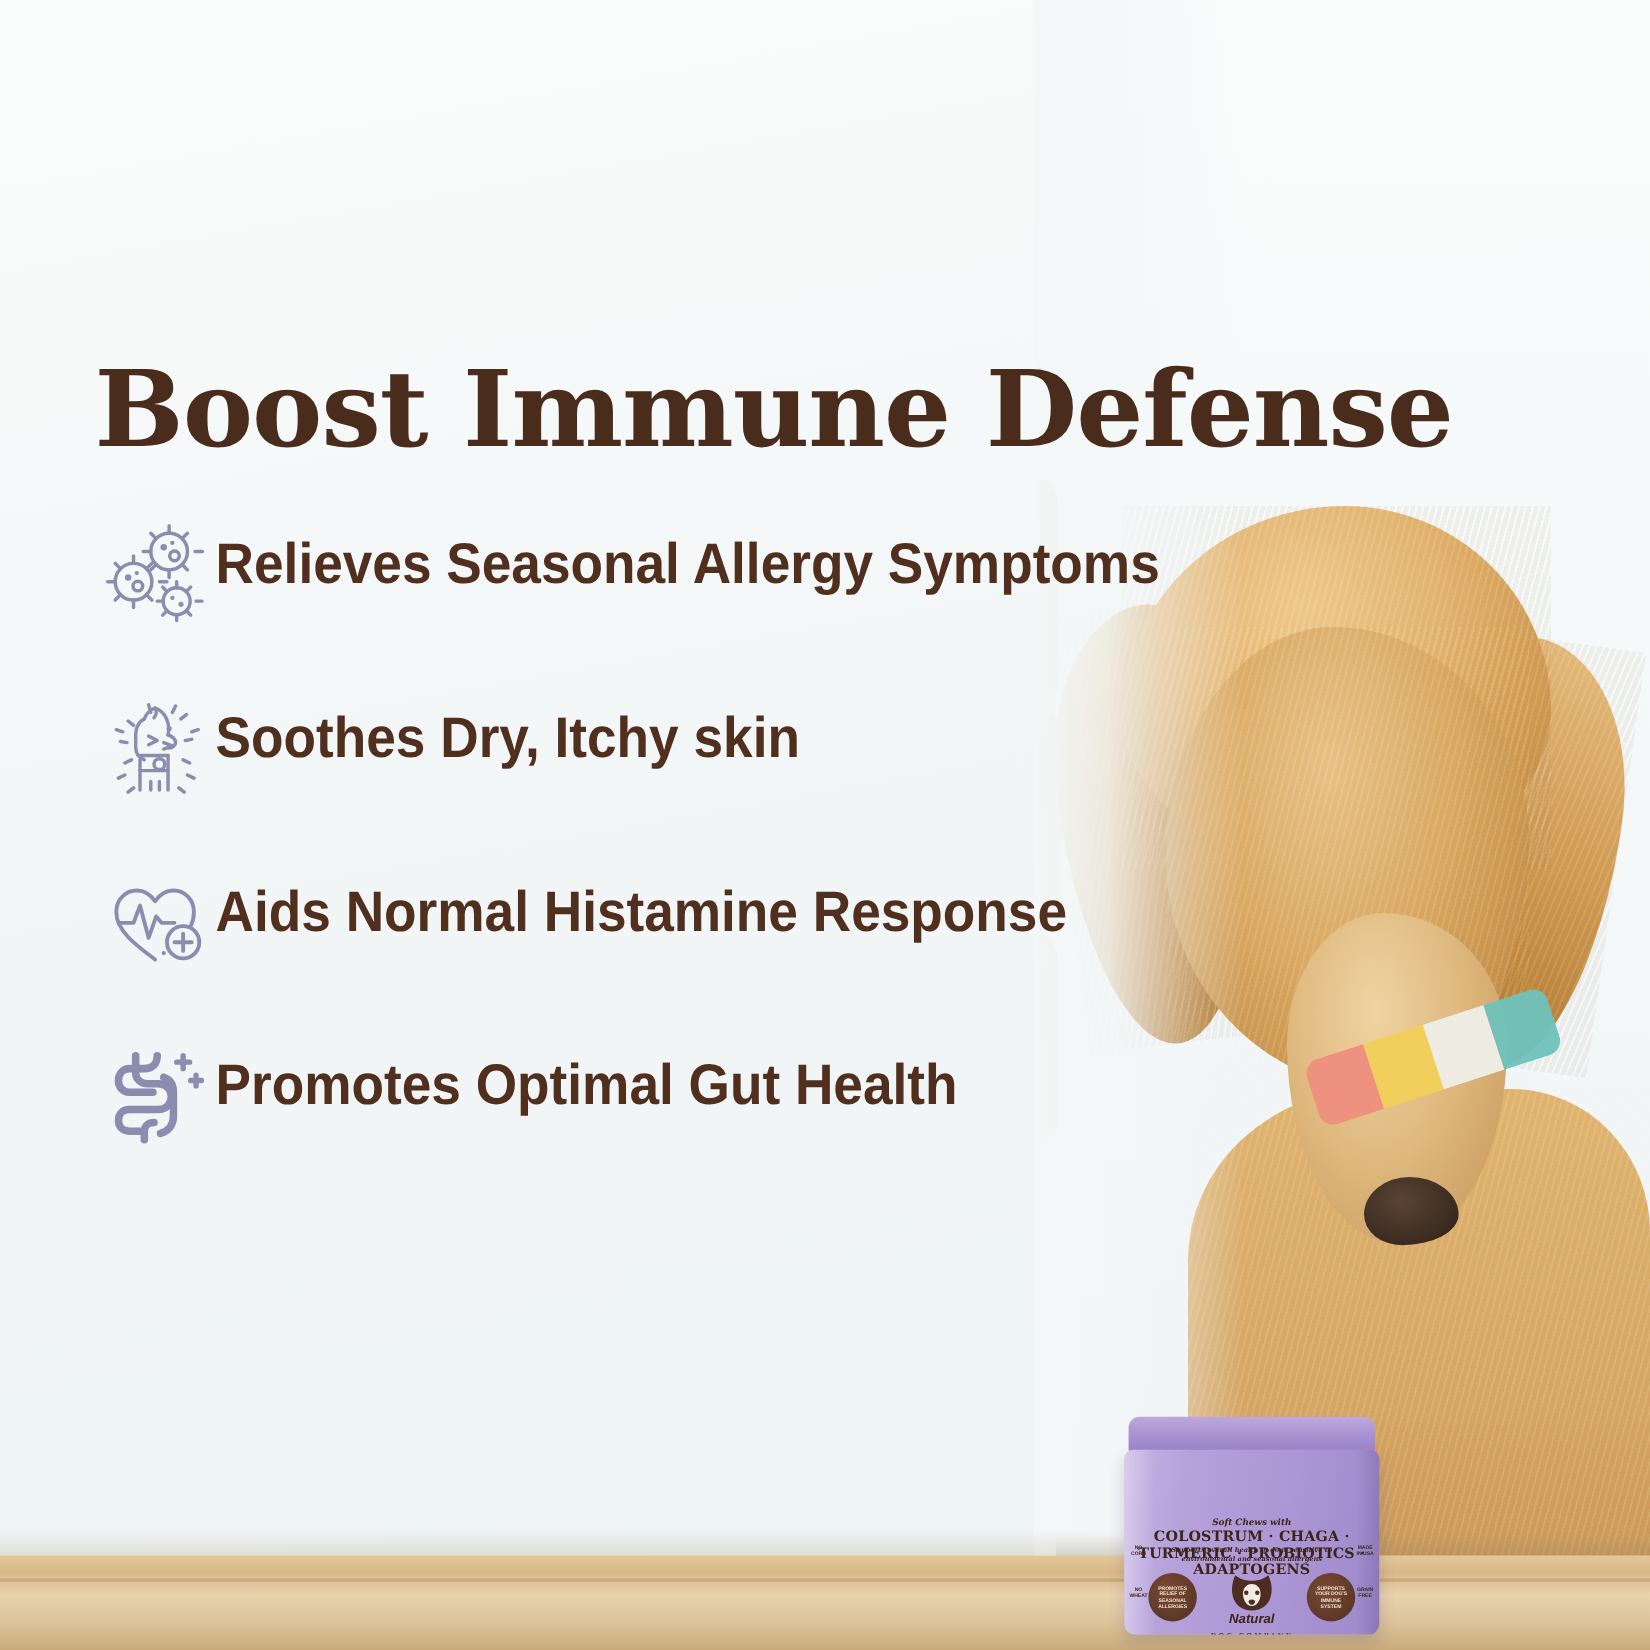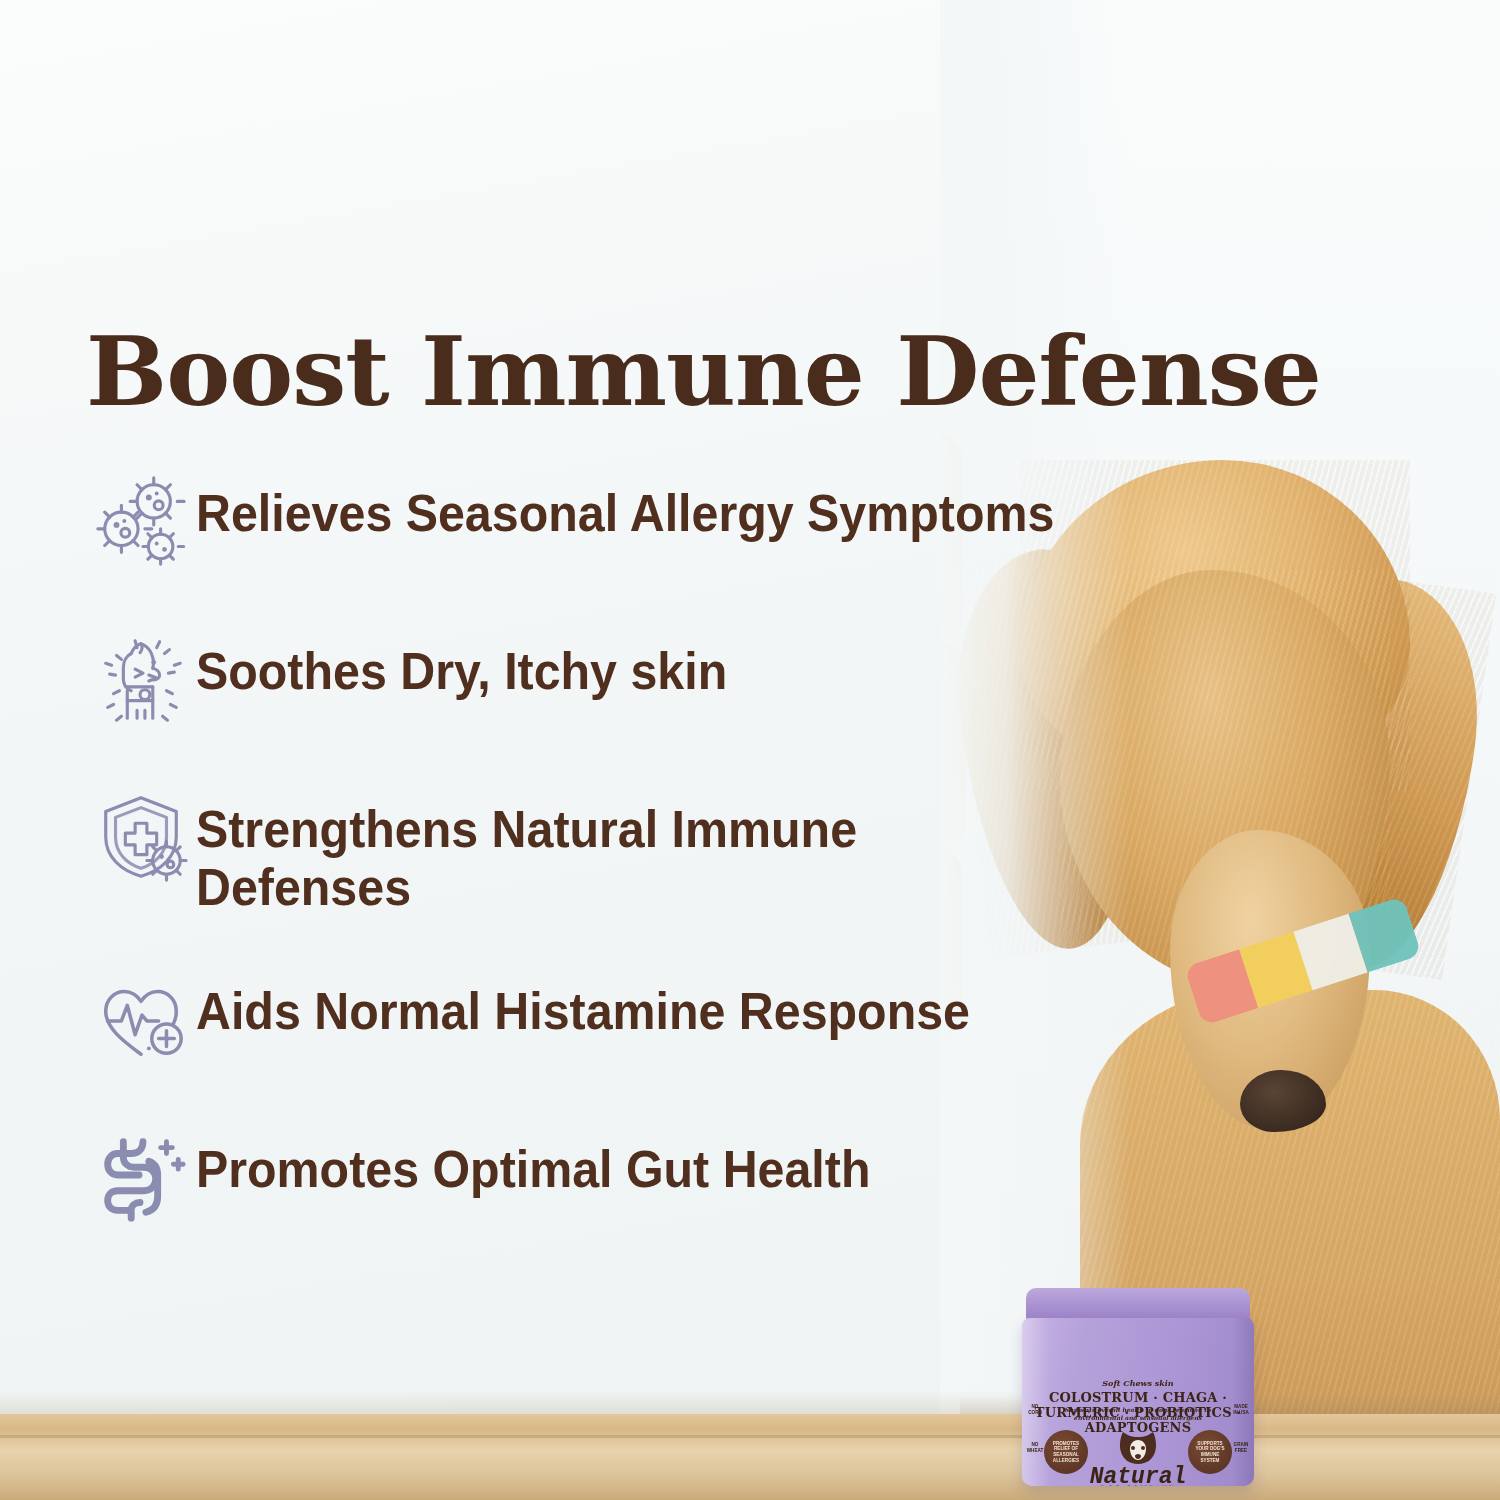--- a/index.html
+++ b/index.html
@@ -100,21 +100,21 @@
     font-family:"DejaVu Serif",serif;font-weight:700;font-size:13px;letter-spacing:.2px;color:#3b2316;}
   .jar-desc{position:absolute;top:88px;left:22px;width:188px;text-align:center;
     font-family:"DejaVu Serif",serif;font-style:italic;font-weight:700;font-size:6px;line-height:1.35;color:#3b2316;}
   .seal{position:absolute;top:112px;width:44px;height:44px;border-radius:50%;
     background:radial-gradient(circle at 40% 35%,#7a4a33 0%,#5e3727 70%,#4d2d20 100%);
     display:flex;align-items:center;justify-content:center;text-align:center;
     font-size:4.6px;line-height:1.25;font-weight:700;color:#f0e4d6;padding:5px;box-sizing:border-box;}
   .seal.left{left:22px;}
   .seal.right{right:22px;}
   .jar-logo{position:absolute;top:146px;left:0;width:100%;text-align:center;
-    font-family:Liberation Mono, monospace;font-style:italic;font-weight:700;font-size:23px;color:#3b2316;}
+    font-family:Liberation Sans, sans-serif;font-style:italic;font-weight:700;font-size:12px;color:#3b2316;}
   .jar-logo-sub{position:absolute;top:166px;left:0;width:100%;text-align:center;
     font-family:"DejaVu Serif",serif;font-weight:700;font-size:6px;letter-spacing:2px;color:#3b2316;}
   .dogface{position:absolute;top:110px;left:50%;transform:translateX(-50%);width:46px;height:40px;}
   .sideicon{position:absolute;width:18px;text-align:center;font-size:4.6px;line-height:1.2;
     font-weight:700;color:#3b2316;font-family:"Liberation Sans",sans-serif;}
 </style>
 </head>
 <body>
 
 <div class="stage">
@@ -217,37 +217,20 @@
           <path d="M36 72h26"></path>
           <circle cx="54" cy="66" r="5"></circle>
           <path d="M46 90v-8M54 90v-8"></path>
           <path d="M30 30l-5-4M24 46l-6-1M28 62l-6 3M74 24l5-4M78 44l6-1M76 62l6 3M46 18l-2-7M66 18l3-6"></path>
           <path d="M20 36l-6-2M84 36l6-2M22 76l-6 3M80 76l6 3M30 88l-5 4M72 88l5 4"></path>
         </svg>
       </span>
       <span class="b-text">Soothes Dry, Itchy skin</span>
     </div>
 
-    <div class="benefit">
-      <span class="b-ico">
-        <svg viewBox="0 0 100 100" fill="none" stroke="#8a8cb0" stroke-width="3.2" stroke-linecap="round" stroke-linejoin="round">
-          <path d="M50 10L14 24v26c0 20 15 34 36 40 21-6 36-20 36-40V24L50 10z"></path>
-          <path d="M50 20L24 30v20c0 16 11 27 26 32 15-5 26-16 26-32V30L50 20z" opacity=".85"></path>
-          <path d="M44 36h12v10h10v12H56v10H44V58H34V46h10V36z"></path>
-          <g>
-            <circle cx="76" cy="74" r="14"></circle>
-            <circle cx="71" cy="70" r="2.4" fill="#8a8cb0" stroke="none"></circle>
-            <circle cx="80" cy="78" r="3.4"></circle>
-            <path d="M76 60v-6M76 88v6M62 74h-6M90 74h6M66 64l-4-4M86 84l4 4M86 64l4-4M66 84l-4 4"></path>
-          </g>
-        </svg>
-      </span>
-      <span class="b-text">Strengthens Natural Immune
-Defenses</span>
-    </div>
 
     <div class="benefit">
       <span class="b-ico">
         <svg viewBox="0 0 100 100" fill="none" stroke="#8a8cb0" stroke-width="3.6" stroke-linecap="round" stroke-linejoin="round">
           <path d="M50 86C34 74 14 60 14 42c0-12 9-20 19-20 7 0 13 4 17 10 4-6 10-10 17-10 10 0 19 8 19 20 0 5-1 9-3 13"></path>
           <path d="M16 52h14l6-16 8 30 7-20 5 6h12"></path>
           <circle cx="76" cy="70" r="15"></circle>
           <path d="M76 62v16M68 70h16"></path>
           <circle cx="58" cy="80" r="2" fill="#8a8cb0" stroke="none"></circle>
         </svg>
@@ -270,21 +253,21 @@
       <span class="b-text">Promotes Optimal Gut Health</span>
     </div>
   </div>
 
   <div class="jar">
     <div class="jar-lid"></div>
     <div class="jar-body">
       <div class="jar-gloss"></div>
       <div class="jar-gloss2"></div>
 
-      <div class="jar-sub">Soft Chews skin</div>
+      <div class="jar-sub">Soft Chews with</div>
       <div class="jar-ing">COLOSTRUM · CHAGA · TURMERIC · PROBIOTICS · ADAPTOGENS</div>
       <div class="jar-desc">Supports overall health in dogs sensitive to environmental and seasonal allergens</div>
 
       <div class="seal left">PROMOTES RELIEF OF SEASONAL ALLERGIES</div>
       <div class="seal right">SUPPORTS YOUR DOG'S IMMUNE SYSTEM</div>
 
       <span class="dogface">
         <svg viewBox="0 0 46 40" fill="none" xmlns="http://www.w3.org/2000/svg">
           <path d="M8 4c-3 6-4 14-2 20 2 7 8 12 17 12s15-5 17-12c2-6 1-14-2-20-4 3-8 5-15 5S12 7 8 4z" fill="#4d2d20"></path>
           <path d="M23 12c-5 0-8 4-8 9s3 11 8 11 8-6 8-11-3-9-8-9z" fill="#f3ece2"></path>

